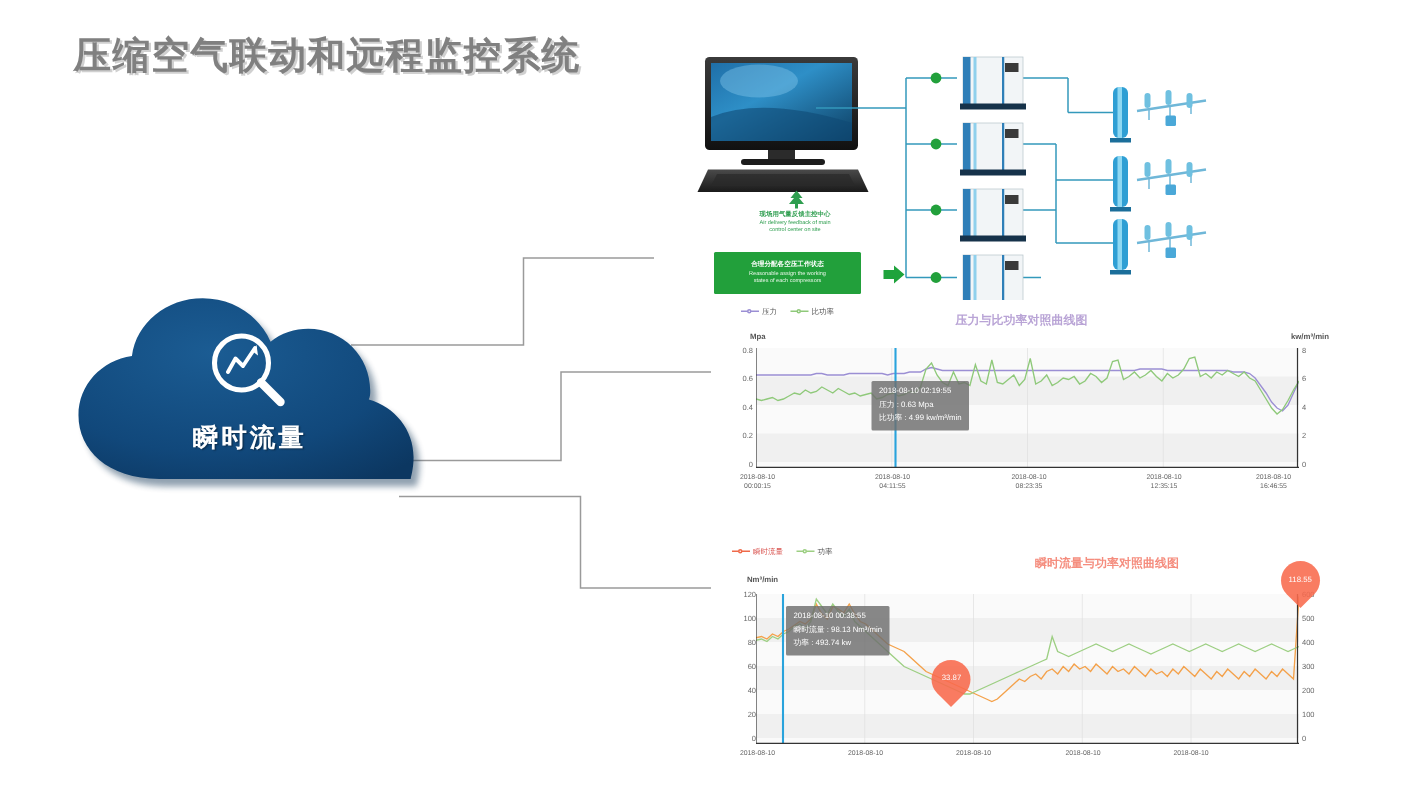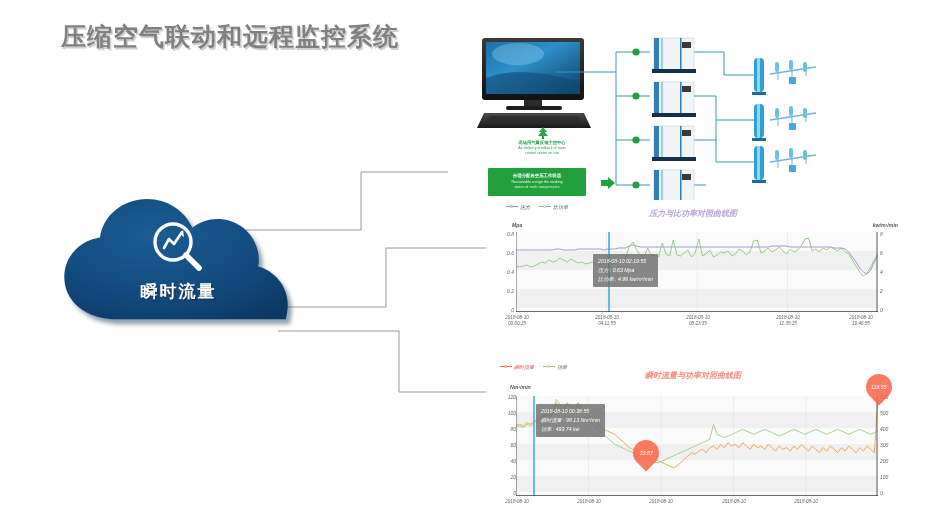--- a/index.html
+++ b/index.html
@@ -2,21 +2,21 @@
 <html><head>
 <meta charset="utf-8">
 <style>
   html,body{margin:0;padding:0;}
   body{
     width:945px;height:529px;
     background:#ffffff;
     font-family:"Liberation Sans","DejaVu Sans",sans-serif;
     overflow:hidden;position:relative;
   }
-  #stage{position:absolute;left:16px;top:0;width:793px;height:529px;}
+  #stage{position:absolute;left:4px;top:0;width:793px;height:529px;}
 
   
   .page-title{
     position:absolute;left:45px;top:20px;
     font-size:25px;font-weight:bold;color:#808080;
     letter-spacing:1px;
     text-shadow:1.5px 1.5px 0 rgba(170,170,170,.55);
     white-space:nowrap;
   }
 
@@ -43,21 +43,21 @@
   .greenbox{
     position:absolute;left:40px;top:146px;width:98px;height:28px;
     background:#22a03b;border-radius:1px;
     display:flex;flex-direction:column;align-items:center;justify-content:center;
   }
   .greenbox .gb-cn{color:#fff;font-size:4.4px;font-weight:bold;line-height:1.5;text-align:center;}
   .greenbox .gb-en{color:#e7f6e7;font-size:3.7px;line-height:1.45;text-align:center;}
   .green-arrow{position:absolute;left:152px;top:154px;}
 
   
-  .chart-panel{position:absolute;background:#fff;font-style:italic;}
+  .chart-panel{position:absolute;background:#fff;}
   .chart-legend{position:absolute;display:flex;gap:9px;align-items:center;}
   .lg-item{display:flex;align-items:center;gap:2px;font-size:5px;}
   .lg-mark{display:inline-block;width:12px;height:1px;position:relative;}
   .lg-mark::after{
     content:"";position:absolute;left:4px;top:-1.6px;width:3px;height:3px;
     border-radius:50%;border:1px solid currentColor;background:#fff;box-sizing:border-box;
   }
   .chart-title{position:absolute;font-size:8px;font-weight:bold;text-align:center;}
   .axis-unit{position:absolute;font-size:5.2px;color:#555;font-weight:bold;}
   .ytick{position:absolute;font-size:5px;color:#666;text-align:right;}
@@ -351,21 +351,21 @@
       <div class="lg-item" style="color:#f4a14a;">
         <span class="lg-mark" style="border-top:1px solid #ef6a4a;color:#ef6a4a;"></span>
         <span style="color:#d9534f;">瞬时流量</span>
       </div>
       <div class="lg-item" style="color:#9dcf83;">
         <span class="lg-mark" style="border-top:1px solid #9dcf83;"></span>
         <span style="color:#555;">功率</span>
       </div>
     </div>
 
-    <div class="chart-title" style="left:100px;top:8px;width:210px;color:#f58d7e;">瞬时流量与功率对照曲线图</div>
+    <div class="chart-title" style="left:100px;top:8px;width:210px;color:#f58d7e;text-align:right;">瞬时流量与功率对照曲线图</div>
 
     <div class="axis-unit" style="left:22px;top:22px;">Nm³/min</div>
 
     <div class="ytick" style="left:2px;top:32px;width:26px;">120</div>
     <div class="ytick" style="left:2px;top:48px;width:26px;">100</div>
     <div class="ytick" style="left:2px;top:64px;width:26px;">80</div>
     <div class="ytick" style="left:2px;top:80px;width:26px;">60</div>
     <div class="ytick" style="left:2px;top:96px;width:26px;">40</div>
     <div class="ytick" style="left:2px;top:112px;width:26px;">20</div>
     <div class="ytick" style="left:2px;top:128px;width:26px;">0</div>

